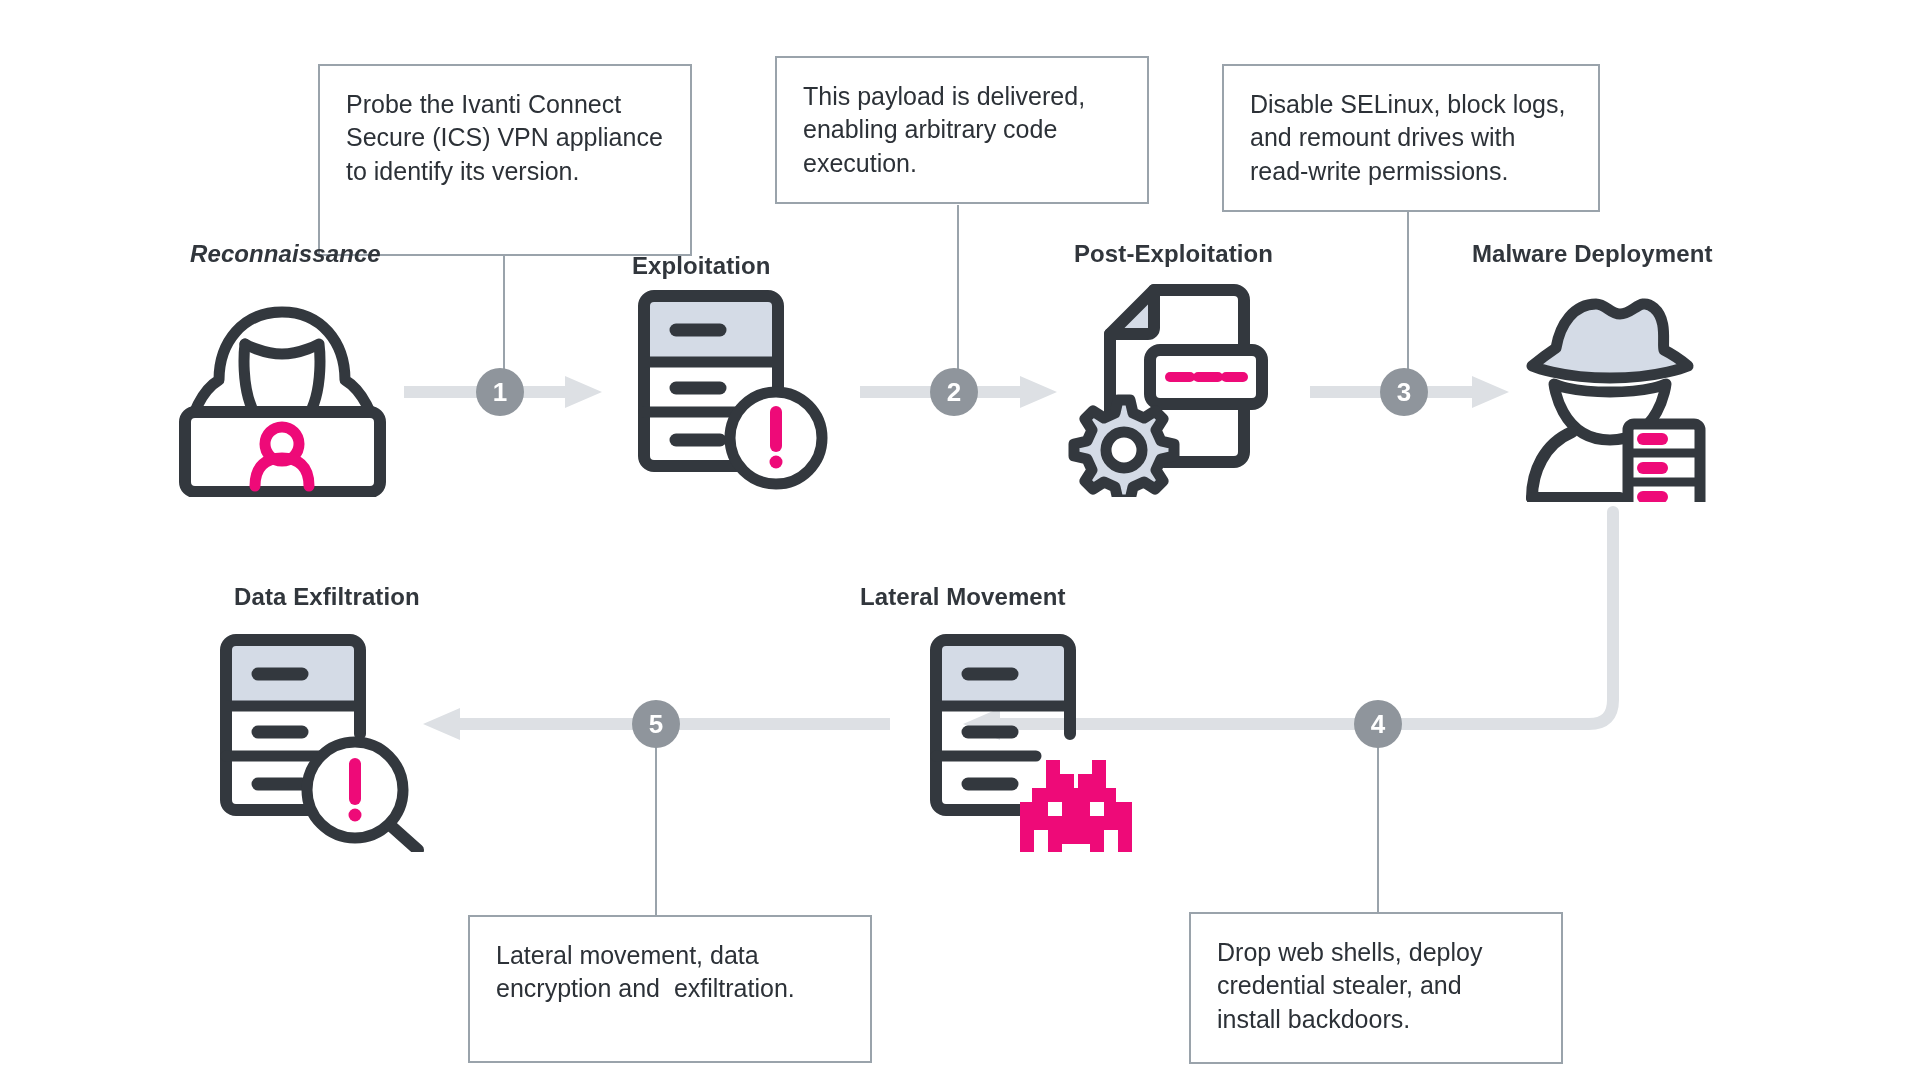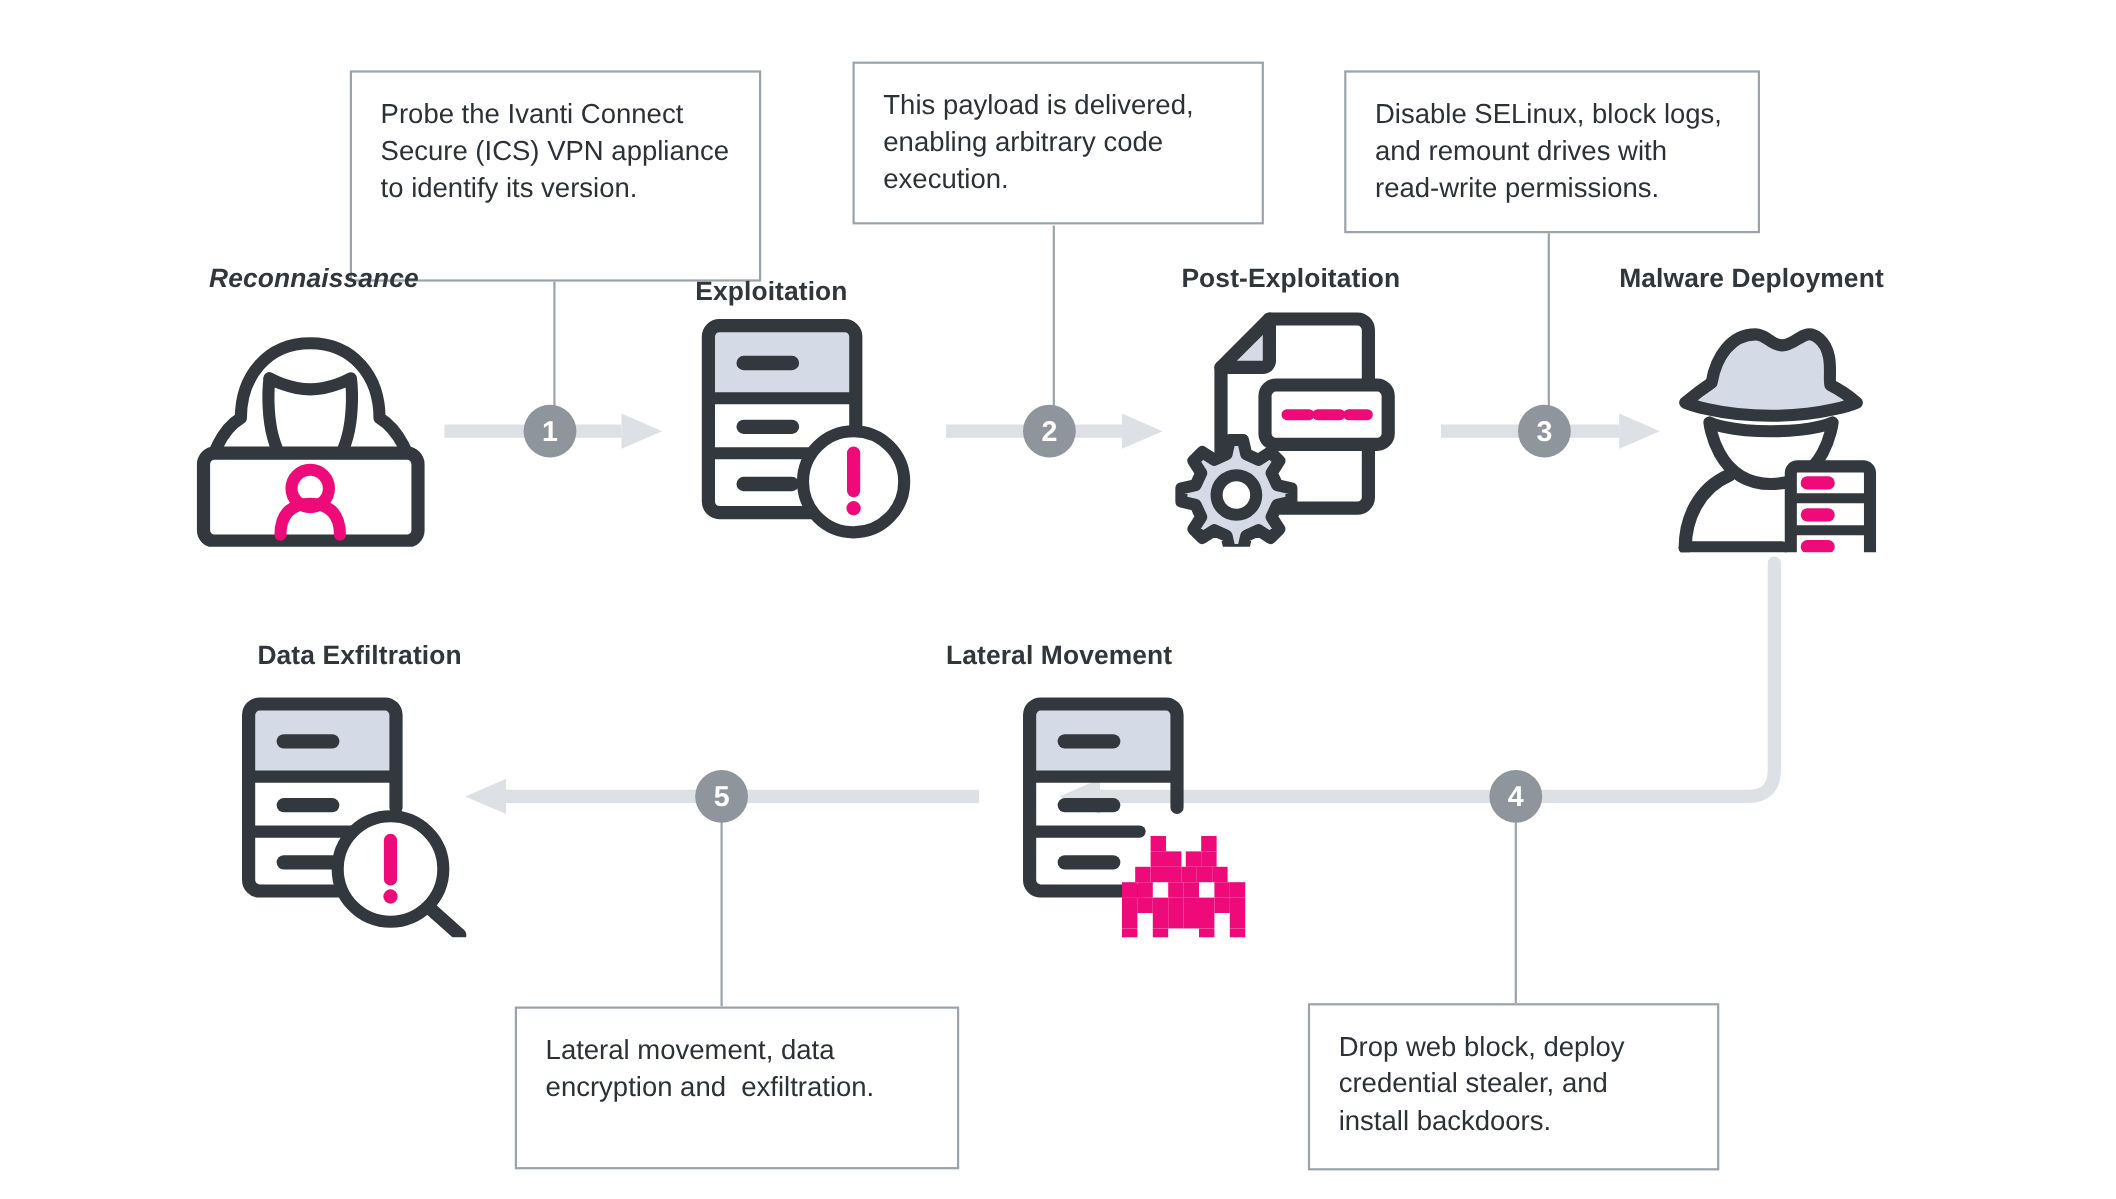--- a/index.html
+++ b/index.html
@@ -134,21 +134,21 @@
 and remount drives with
 read-write permissions.</div>
   </div>
 
   <div class="callout" style="left:468px; top:915px; width:404px; height:148px;">
     <div class="callout-text">Lateral movement, data
 encryption and  exfiltration.</div>
   </div>
 
   <div class="callout" style="left:1189px; top:912px; width:374px; height:152px;">
-    <div class="callout-text">Drop web block, deploy
+    <div class="callout-text">Drop web shells, deploy
 credential stealer, and
 install backdoors.</div>
   </div>
 
   <div class="stage-label" style="left:190px; top:240px;font-style:italic;">Reconnaissance</div>
   <div class="stage-label" style="left:632px; top:240px;margin-top:12px;">Exploitation</div>
   <div class="stage-label" style="left:1074px; top:240px;">Post-Exploitation</div>
   <div class="stage-label" style="left:1472px; top:240px;">Malware Deployment</div>
   <div class="stage-label" style="left:860px; top:583px;">Lateral Movement</div>
   <div class="stage-label" style="left:194px; top:583px;margin-left:40px;">Data Exfiltration</div>

